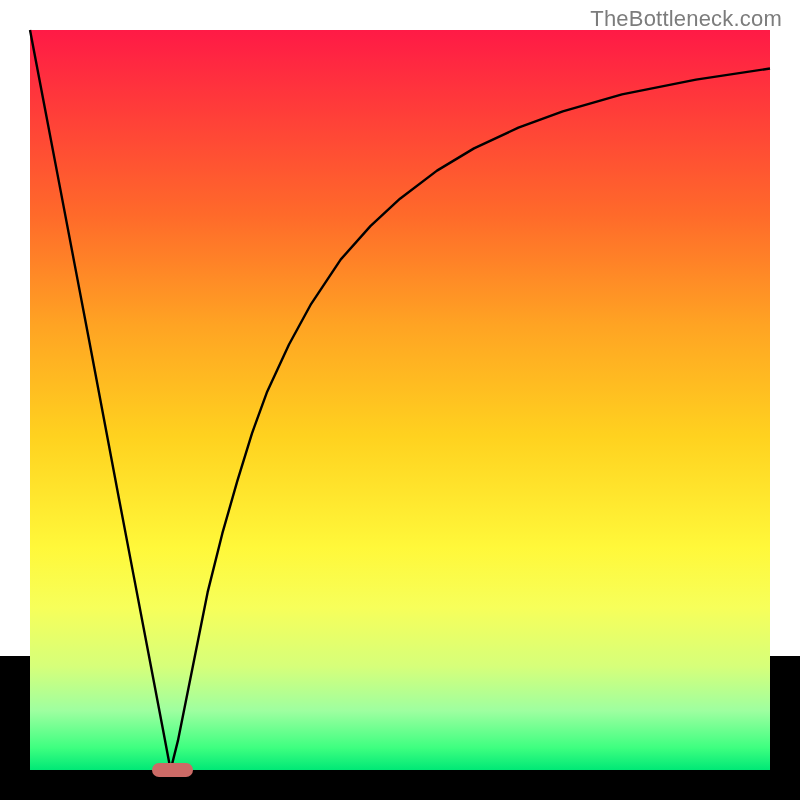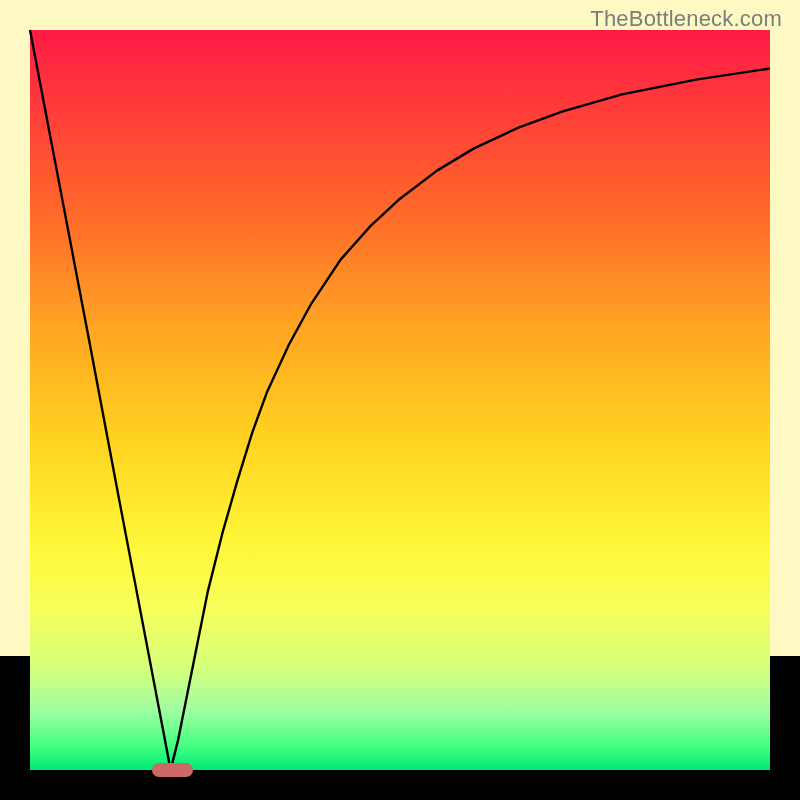--- a/index.html
+++ b/index.html
@@ -8,21 +8,21 @@
     width: 800px;
     height: 800px;
     background: #000;
     overflow: hidden;
     font-family: Arial, Helvetica, sans-serif;
   }
   .frame {
     position: relative;
     width: 800px;
     height: 656px;
-    background: #fef9c3;
+    background: #ffffff;
   }
   .plot {
     position: absolute;
     left: 30px;
     top: 30px;
     width: 740px;
     height: 740px;
     background: linear-gradient(
       to bottom,
       #ff1a46 0%,

